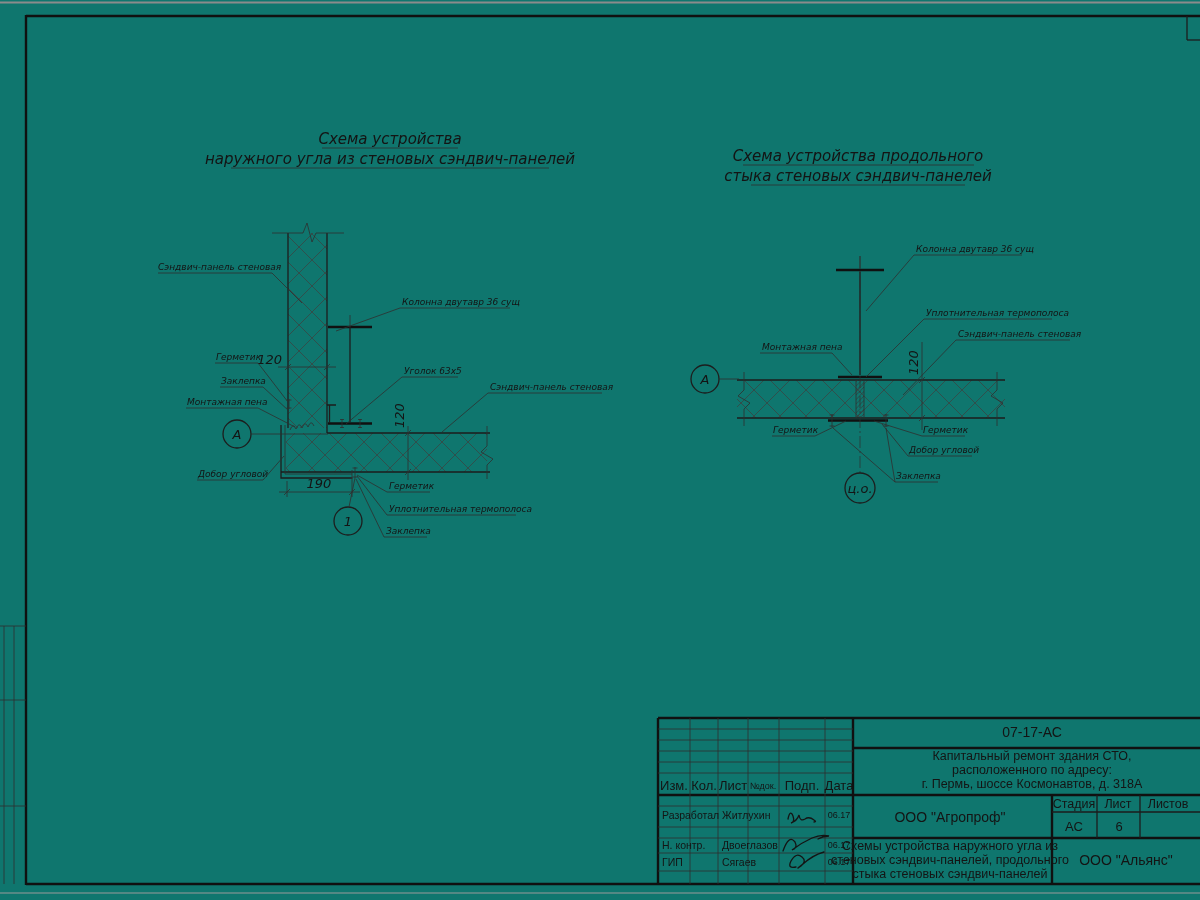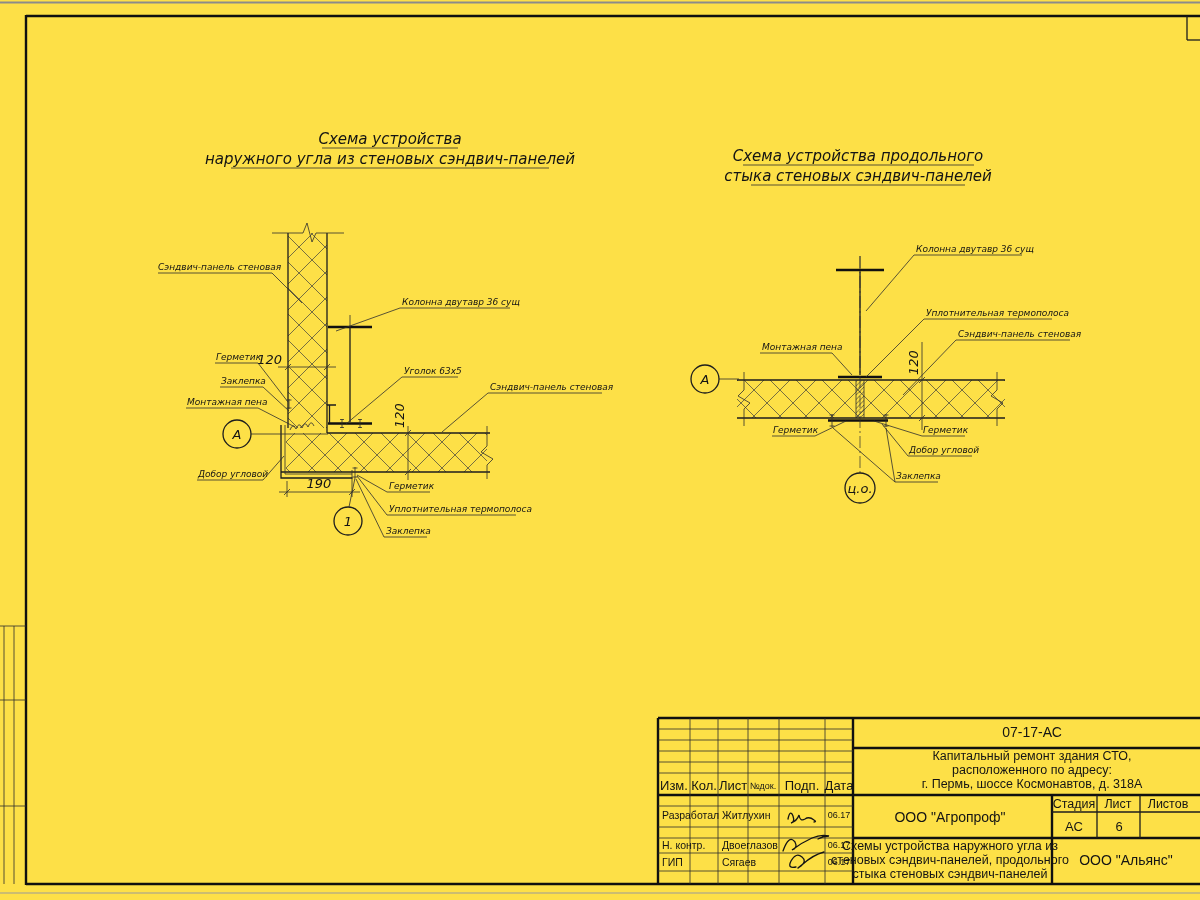--- a/index.html
+++ b/index.html
@@ -1,16 +1,16 @@
 <!DOCTYPE html>
 <html><head>
 <meta charset="utf-8">
 <style>
   html,body{margin:0;padding:0;background:#fff;}
-  .sheet{position:relative;width:1200px;height:900px;background:#fde047;overflow:hidden;
+  .sheet{position:relative;width:1200px;height:900px;background:#0f766e;overflow:hidden;
          font-family:"Liberation Sans",sans-serif;}
   svg{position:absolute;left:0;top:0;}
   .thin{stroke:#2e2e2e;stroke-width:0.8;fill:none;}
   .med{stroke:#1d1d1d;stroke-width:1.3;fill:none;}
   .thick{stroke:#101010;stroke-width:2.4;fill:none;}
   .gray{stroke:#8b8b8b;stroke-width:2;fill:none;}
   .grayt{stroke:#9a9a9a;stroke-width:1.2;fill:none;}
   .leader{stroke:#2e2e2e;stroke-width:0.8;fill:none;}
   .dimln{stroke:#2e2e2e;stroke-width:0.8;fill:none;}
   .cl{stroke:#2e2e2e;stroke-width:0.7;fill:none;stroke-dasharray:12 3 2 3;}

